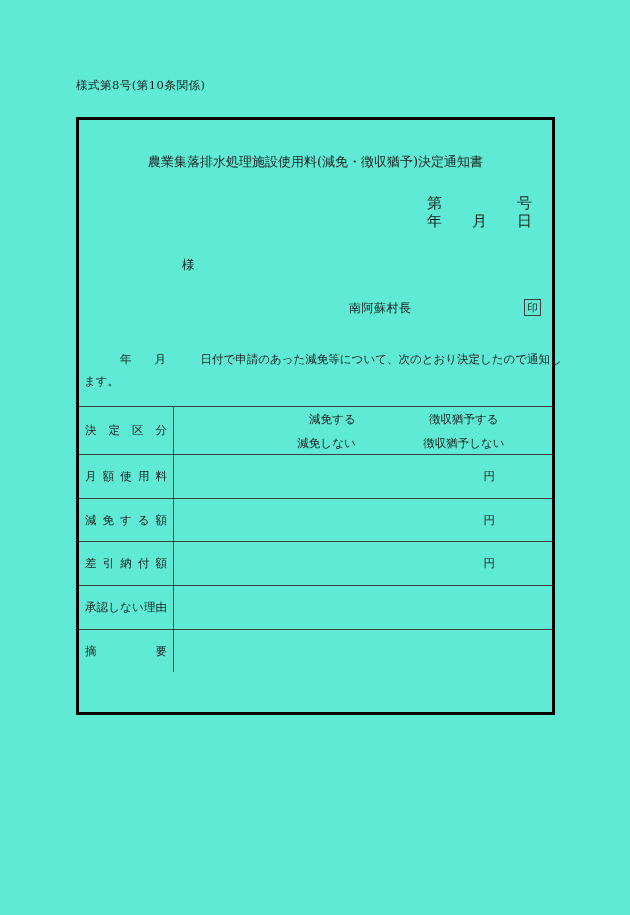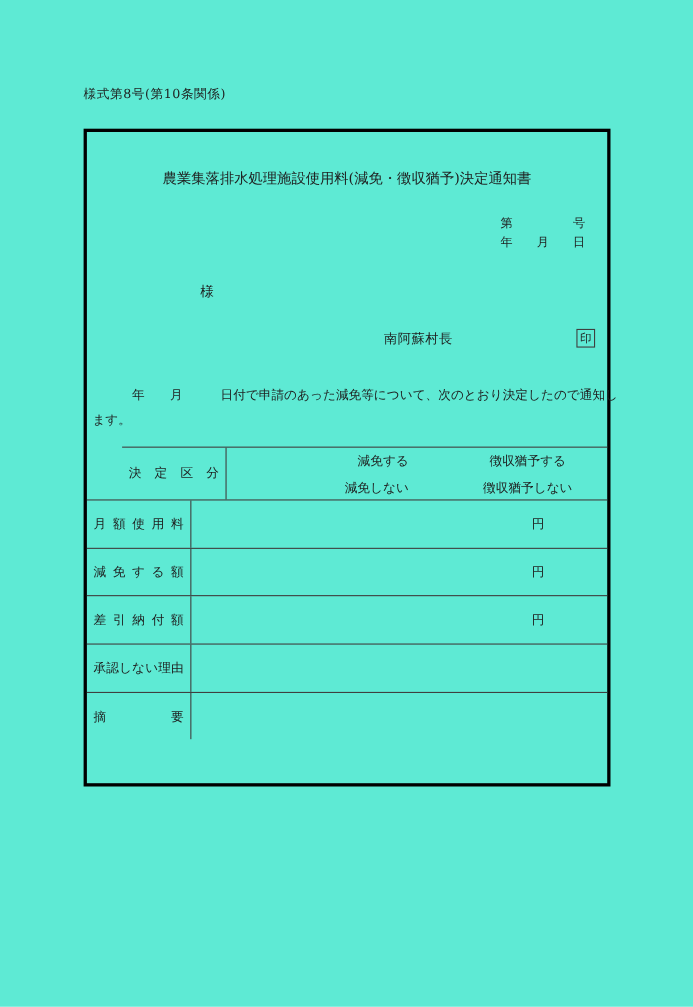--- a/index.html
+++ b/index.html
@@ -8,42 +8,42 @@
     font-family:"DejaVu Serif","Liberation Serif",serif;
     color:#1e1e1e;
   }
   .page{position:relative;width:630px;height:915px;background:#5eead4;overflow:hidden;}
   .form-number{position:absolute;left:76px;top:78px;font-size:11.5px;letter-spacing:.5px;}
   .doc-box{
     position:absolute;left:76px;top:117px;width:479px;height:598px;
     border:3px solid #000000;box-sizing:border-box;
   }
   .doc-title{position:absolute;left:0;right:0;top:33px;text-align:center;font-size:13px;white-space:nowrap;}
-  .ref-block{position:absolute;top:74px;right:20px;text-align:right;font-size:11px;line-height:18px;}
+  .ref-block{position:absolute;top:74px;right:20px;text-align:right;font-size:15px;line-height:18px;}
   .addressee{position:absolute;left:103px;top:137px;font-size:12.5px;}
   .issuer{position:absolute;left:270px;top:180px;font-size:12px;letter-spacing:.5px;}
   .seal-box{
     position:absolute;left:445px;top:179px;width:17px;height:17px;
     border:1px solid #3f3f3f;box-sizing:border-box;
     display:flex;align-items:center;justify-content:center;font-size:10.5px;
   }
   .body-text{position:absolute;left:5px;right:4px;top:228px;font-size:11.5px;line-height:22px;}
   .body-line1{text-indent:36px;white-space:nowrap;}
   .decision-table{
     position:absolute;left:0;right:0;top:286px;bottom:0;
     display:flex;flex-direction:column;font-size:11.5px;
   }
   .trow{display:flex;border-top:1px solid #3f3f3f;box-sizing:border-box;flex:none;}
   .trow .lbl{
     width:95px;flex:none;border-right:1px solid #3f3f3f;box-sizing:border-box;
     display:flex;align-items:center;padding:0 6px;
   }
   .lbl span{display:block;width:100%;text-align:justify;text-align-last:justify;}
   .trow .val{flex:1;display:flex;align-items:center;box-sizing:border-box;min-width:0;}
-  .r1{height:48px;margin-left:32px;}.r2{height:44px;}.r3{height:44px;}.r4{height:43px;}
+  .r1{height:48px;}.r2{height:44px;}.r3{height:44px;}.r4{height:43px;}
   .r5{height:44px;}.r6{height:44px;}.r7{height:43px;}
   .val-decision{flex-direction:column;justify-content:center;align-items:stretch;padding-left:12px;}
   .opt-line{height:24px;line-height:24px;white-space:nowrap;}
   .opt-first{display:inline-block;width:186px;text-align:center;}
   .val-period{padding-left:47px;white-space:nowrap;}
   .val-yen{justify-content:flex-end;padding-right:57px;}
   .val-remarks{padding-left:8px;white-space:nowrap;}
   .field-first{display:inline-block;width:157px;}
 </style>
 </head>

